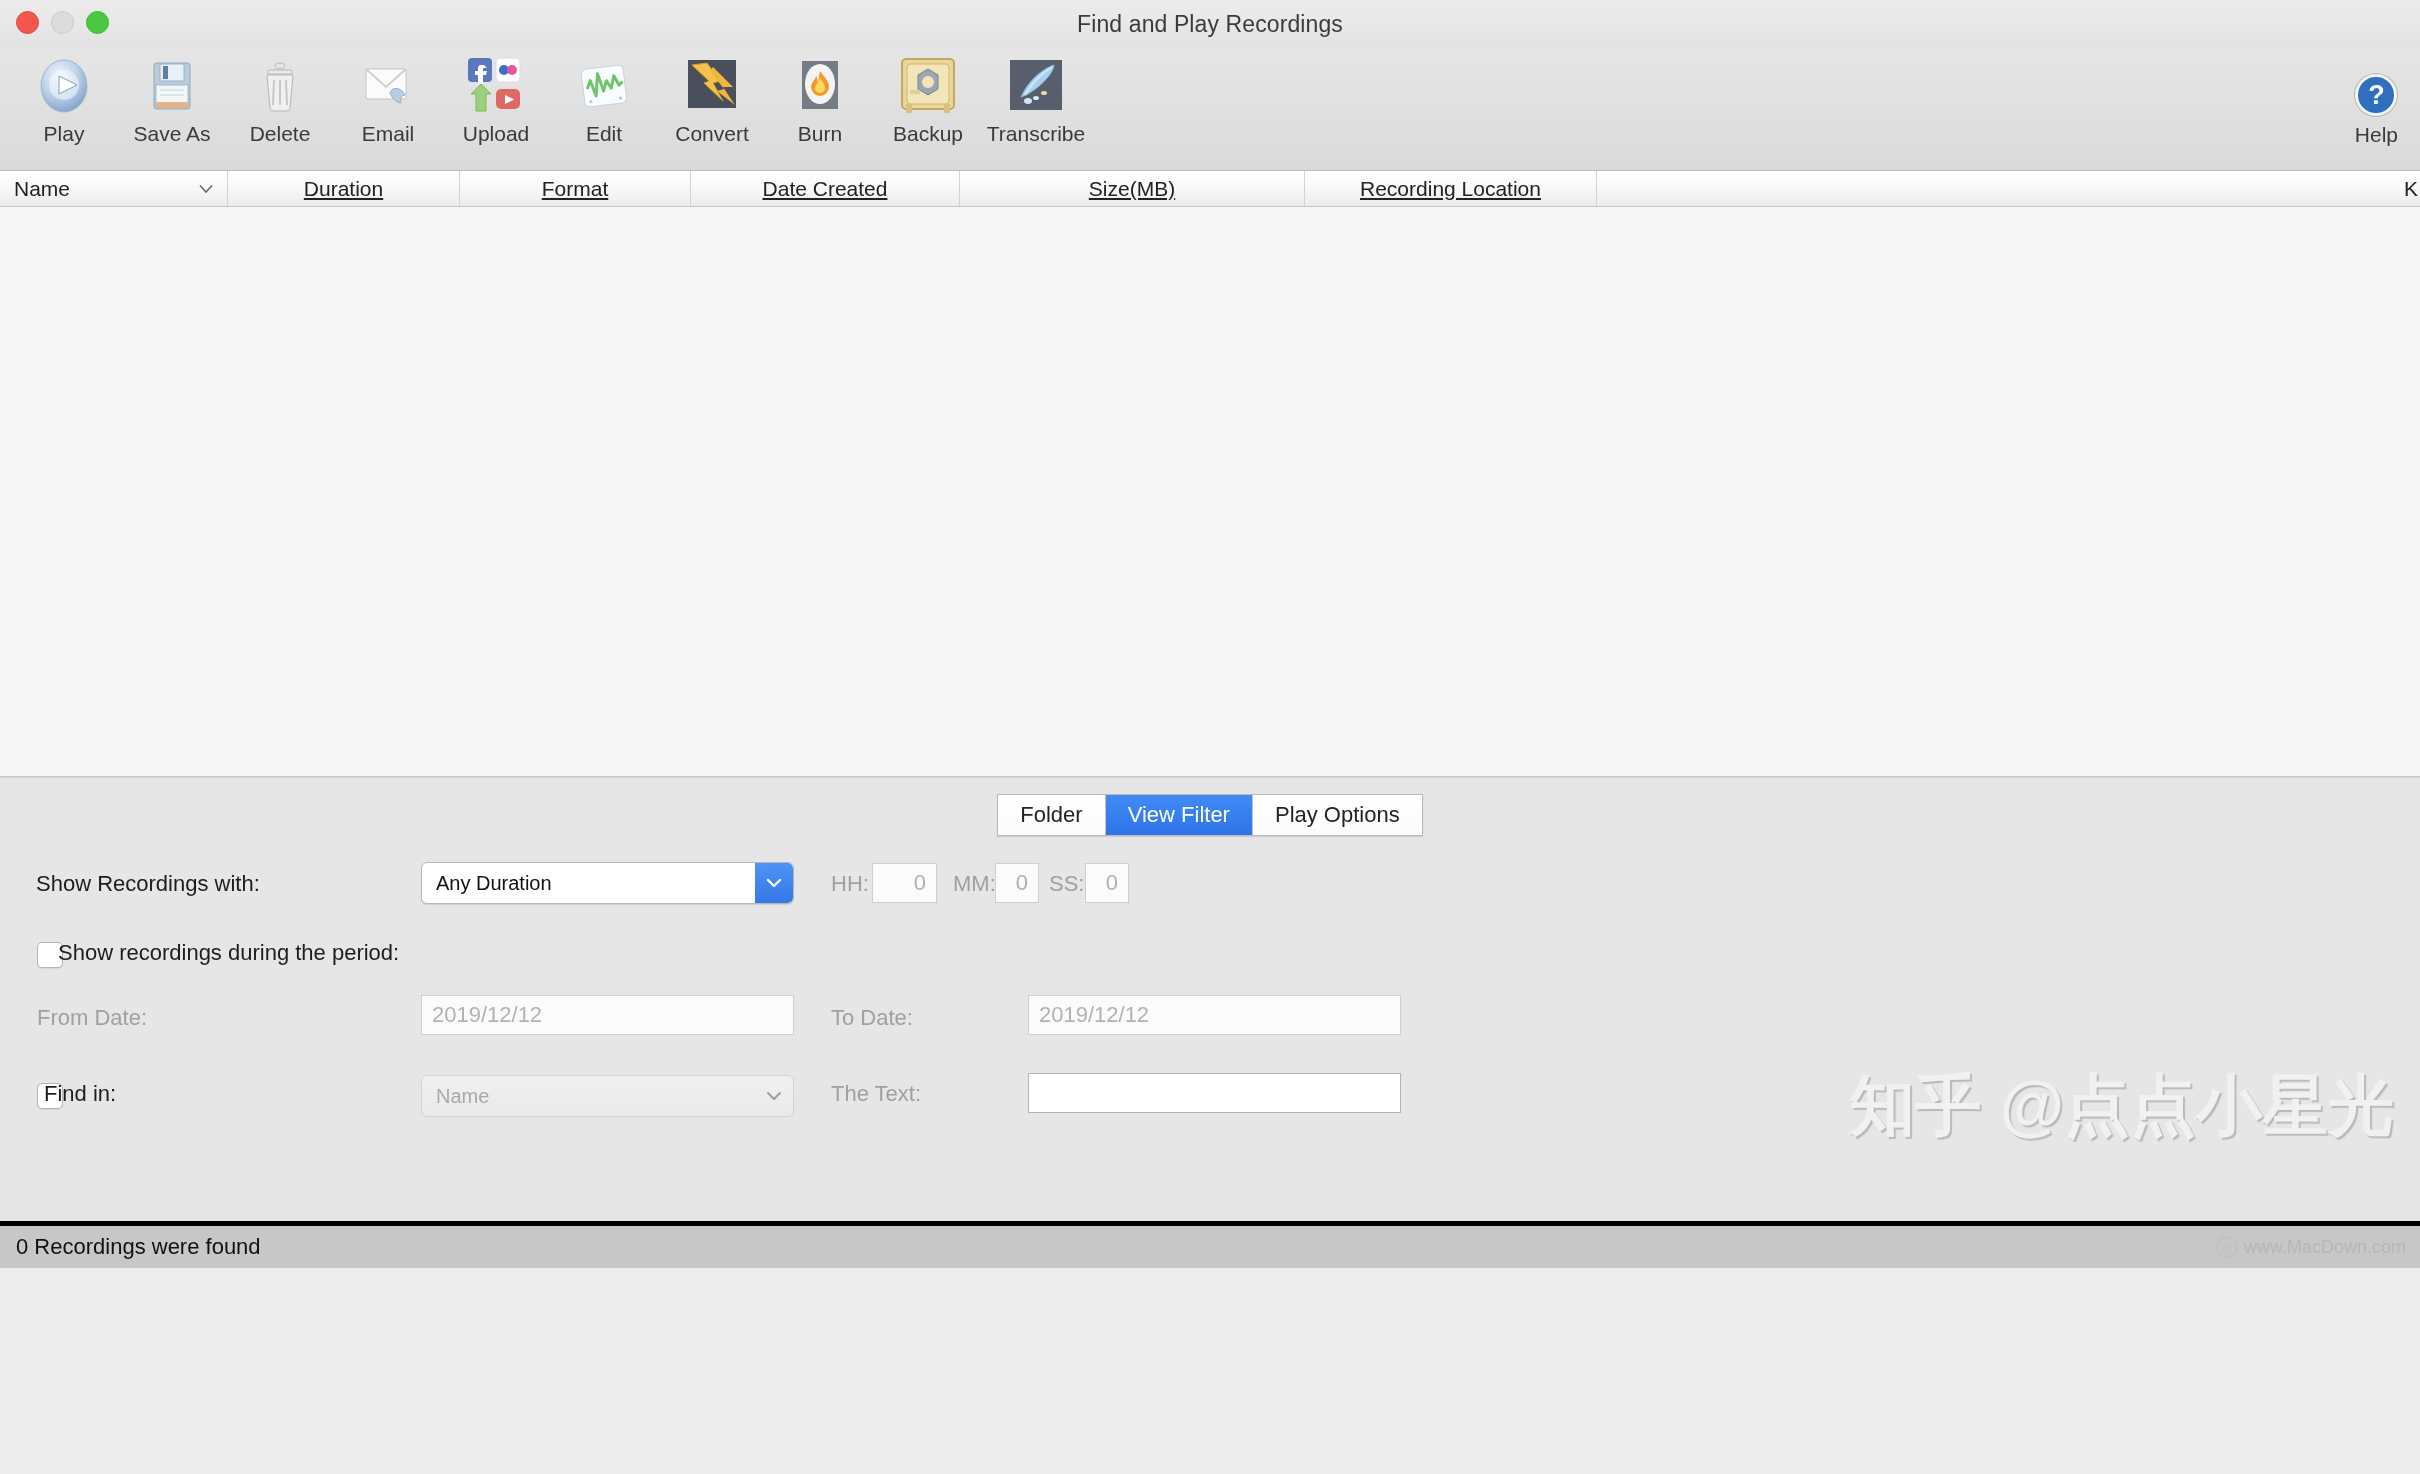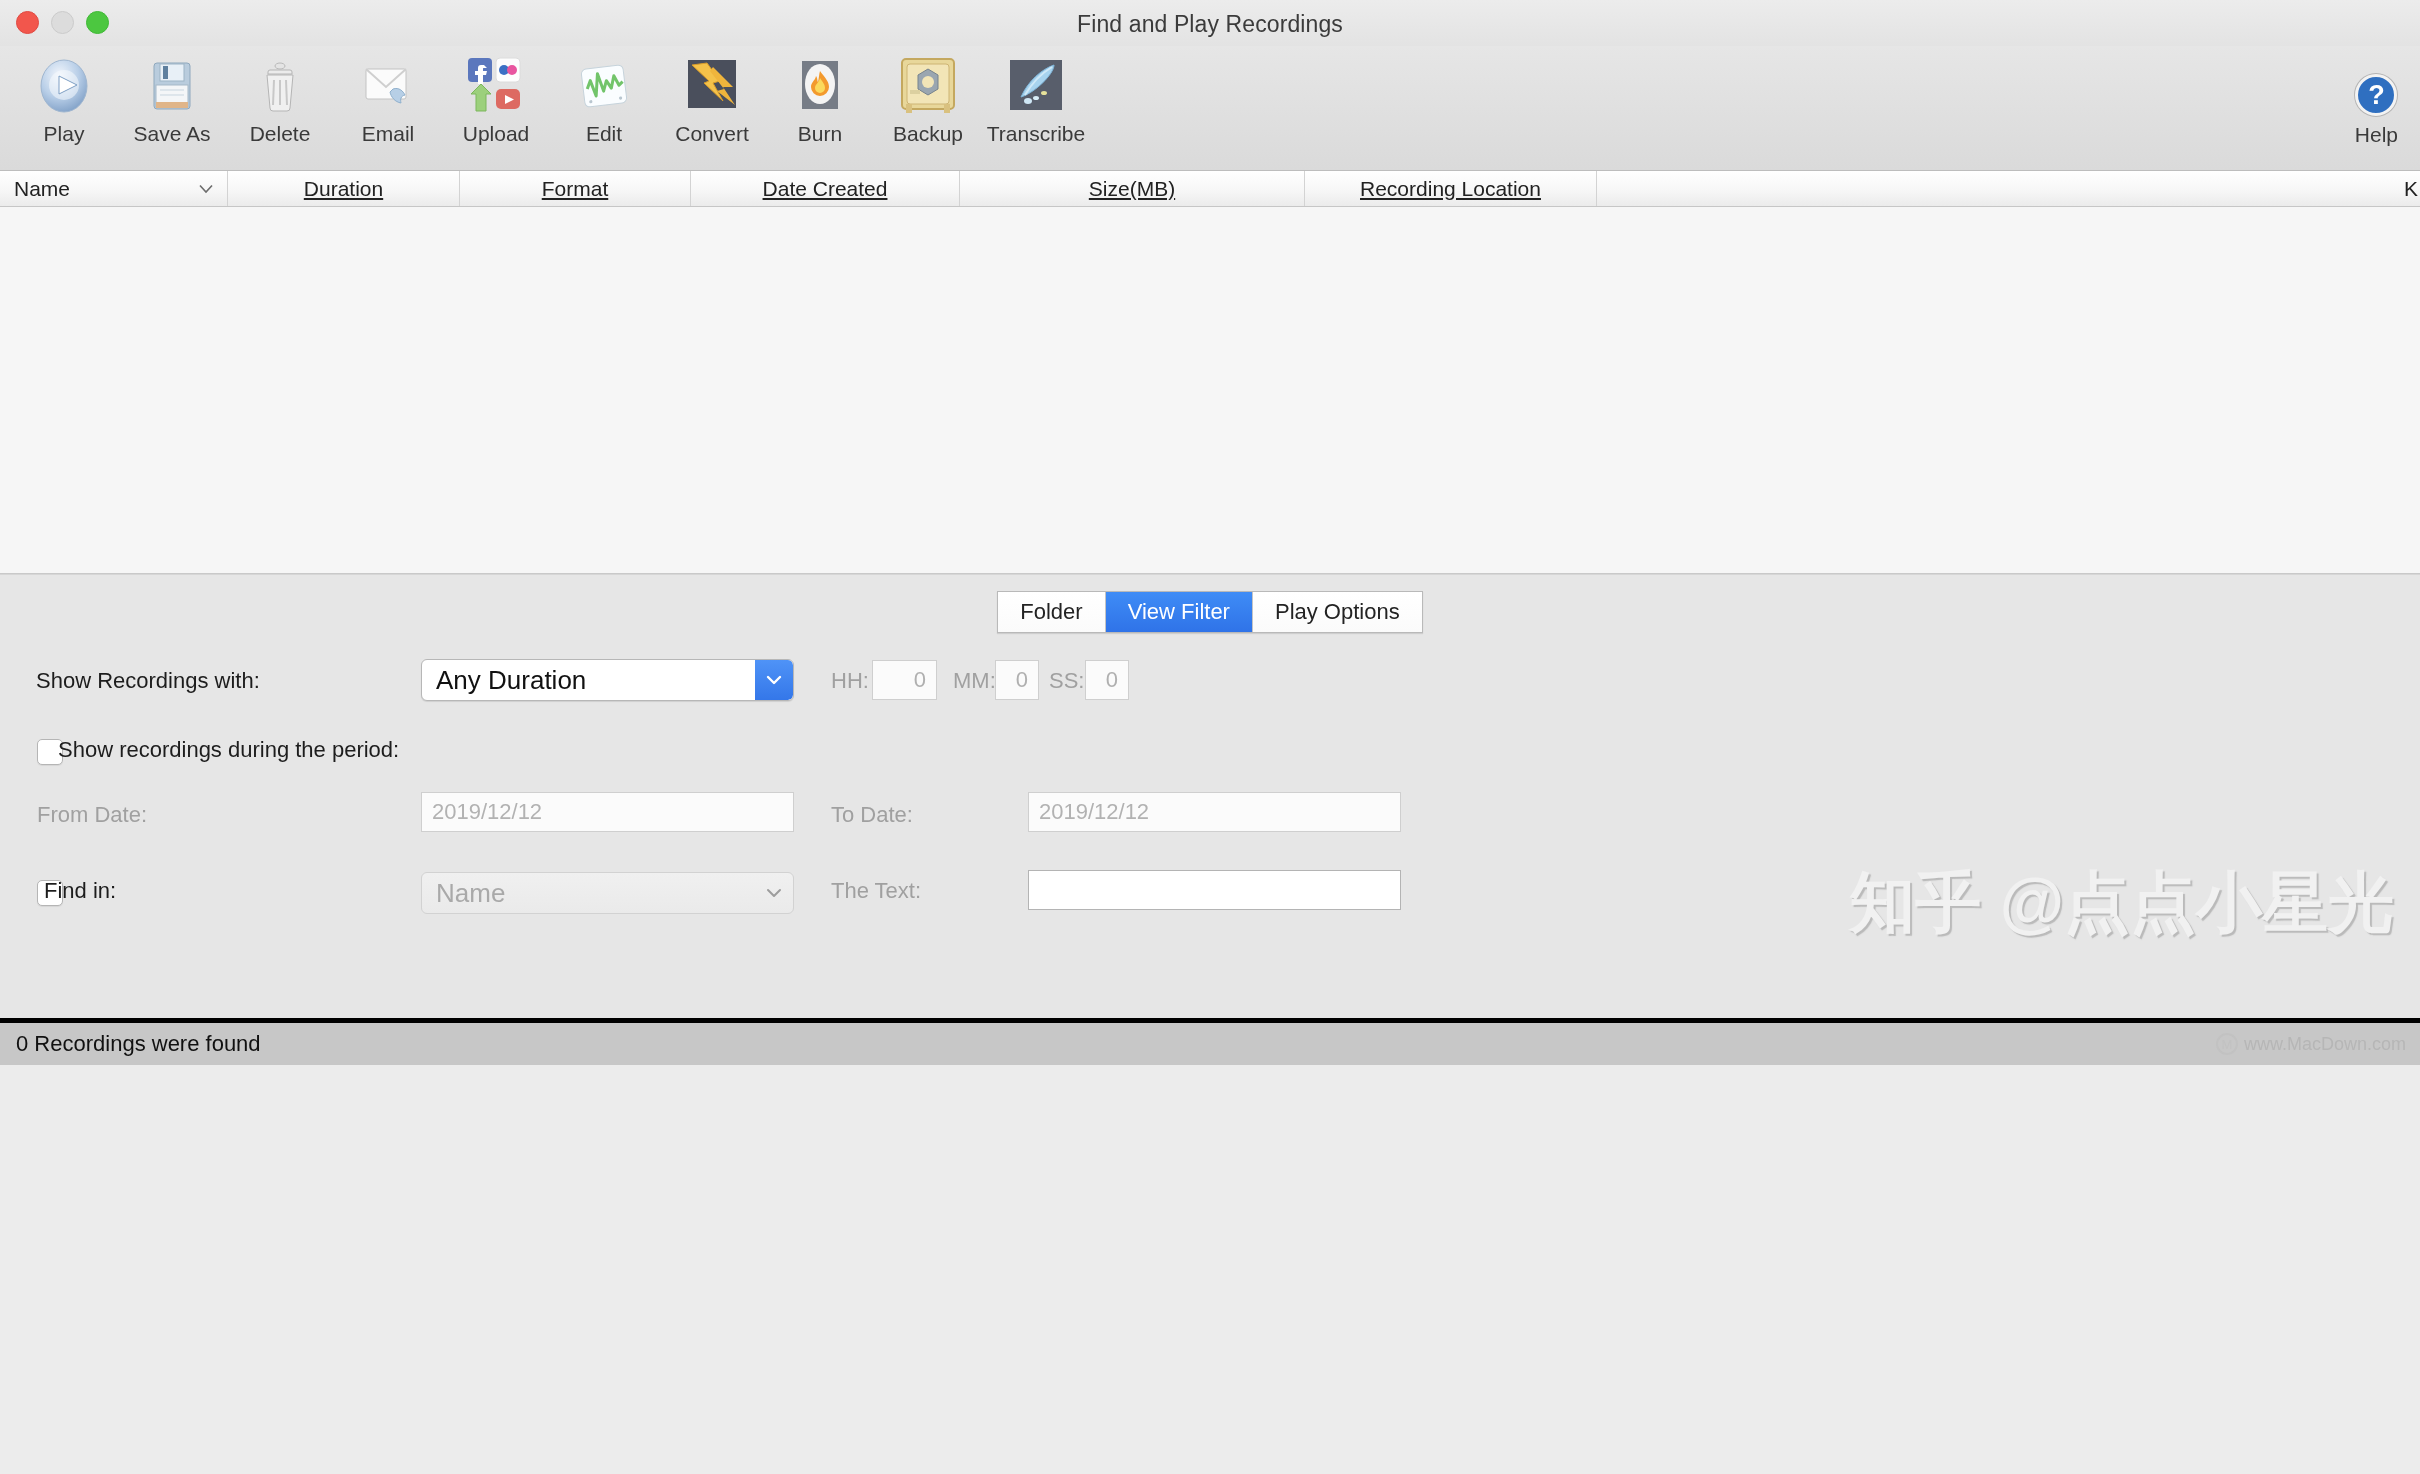--- a/index.html
+++ b/index.html
@@ -4,21 +4,21 @@
 <style>
   * { box-sizing: border-box; margin: 0; padding: 0; }
   html, body {
     width: 2420px; height: 1474px;
     font-family: "Liberation Sans", sans-serif;
     overflow: hidden;
     background: #ececec;
   }
   .window {
     position: relative;
-    width: 2420px; height: 1065px;
+    width: 2420px; height: 1268px;
     display: flex; flex-direction: column;
     background: #ececec;
   }
 
   
   .titlebar {
     position: relative;
     height: 46px;
     background: linear-gradient(to bottom, #ececec 0%, #e3e3e3 100%);
     flex: 0 0 46px;
@@ -163,21 +163,21 @@
     background: #fff;
     border: 1px solid #b7b7b7;
     border-radius: 6px;
     box-shadow: 0 1px 1px rgba(0,0,0,0.10);
     display: flex; align-items: center;
     overflow: hidden;
   }
   .combo .cval {
     flex: 1 1 auto;
     padding-left: 14px;
-    font-size: 26px; color: #111;
+    font-size: 20px; color: #111;
     white-space: nowrap;
   }
   .combo .cbtn {
     width: 38px; align-self: stretch;
     background: linear-gradient(to bottom, #4f93f7 0%, #3477e9 100%);
     display: flex; align-items: center; justify-content: center;
     border-radius: 0 5px 5px 0;
   }
 
   .combo.disabled {

